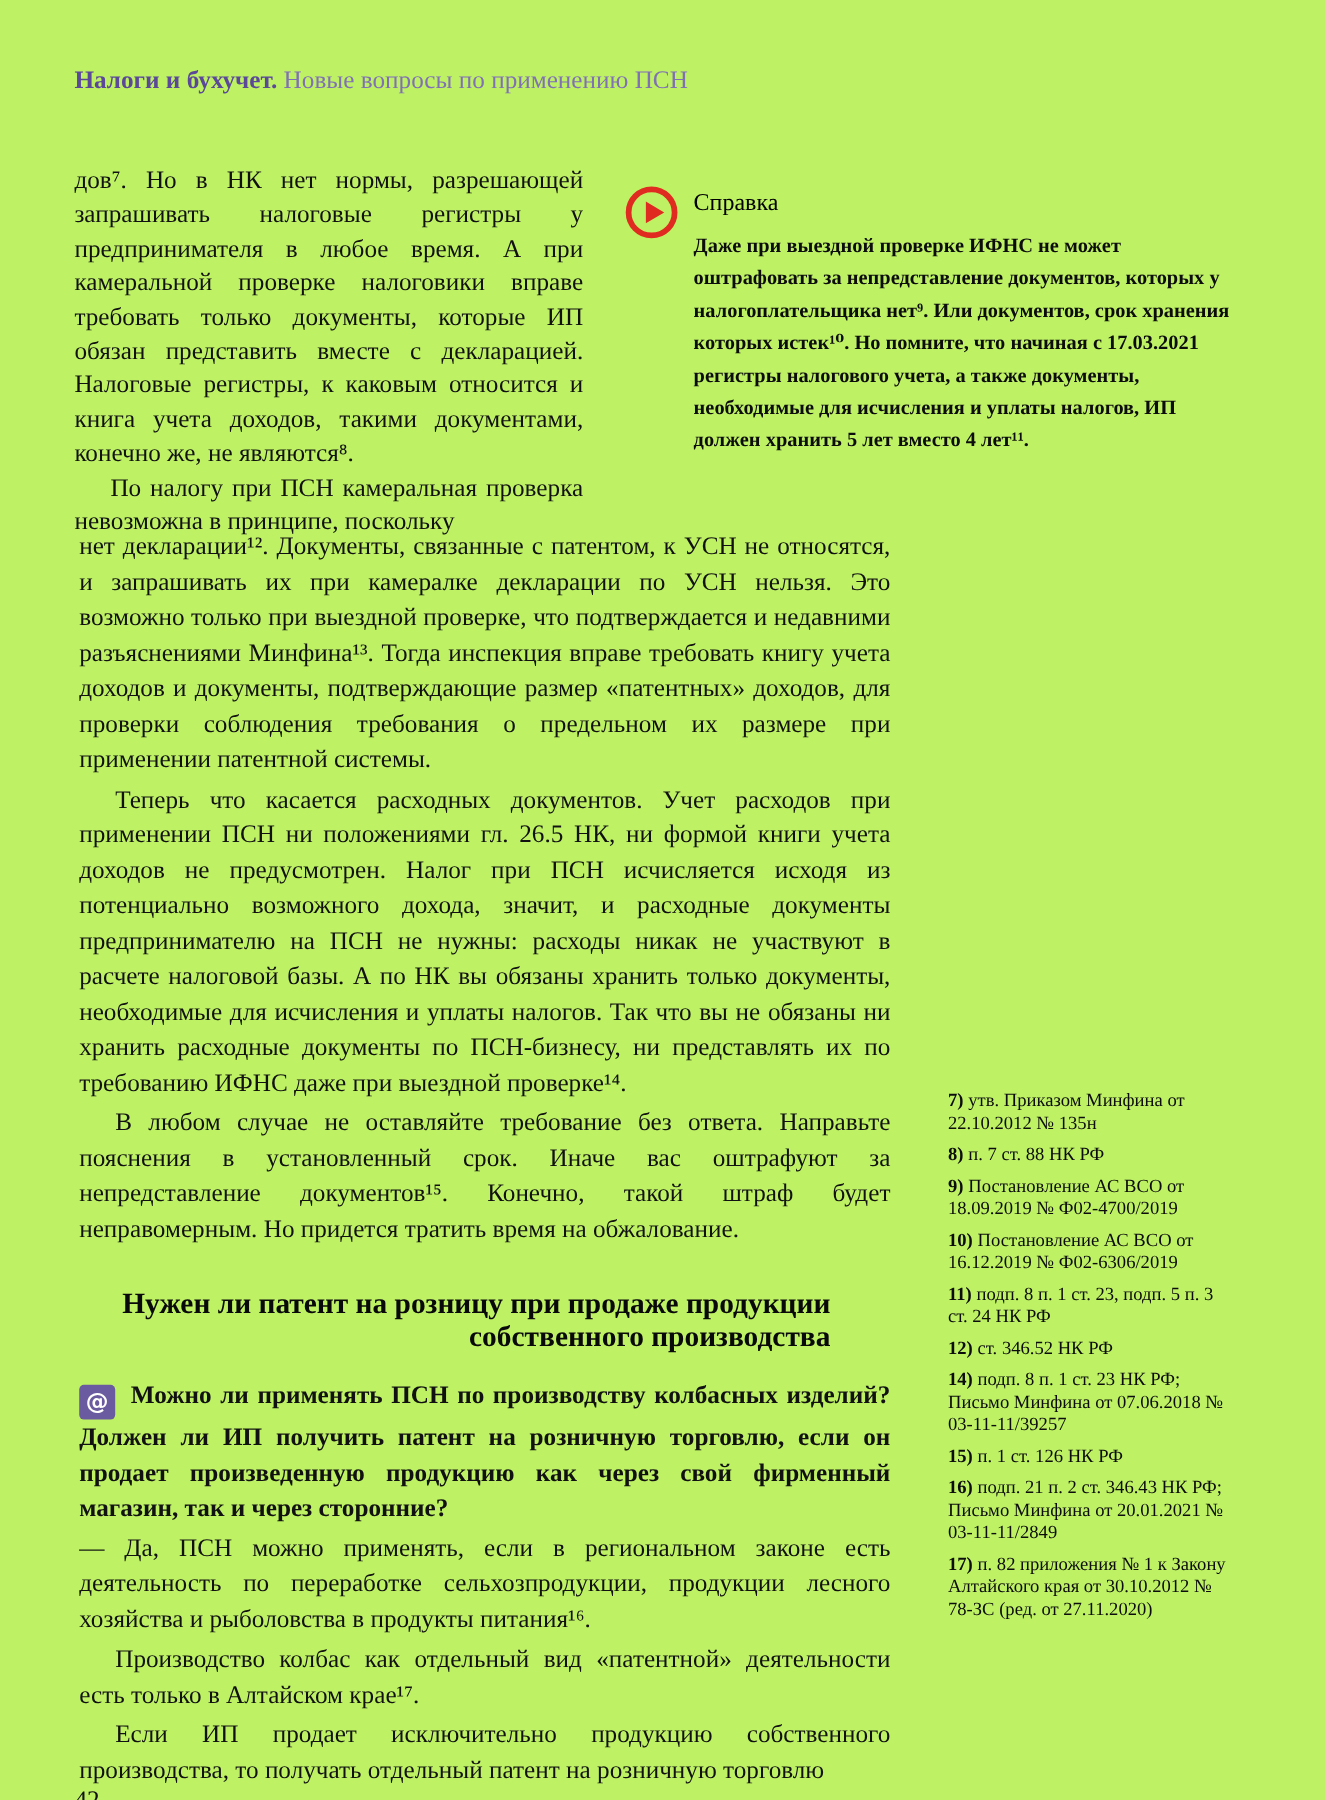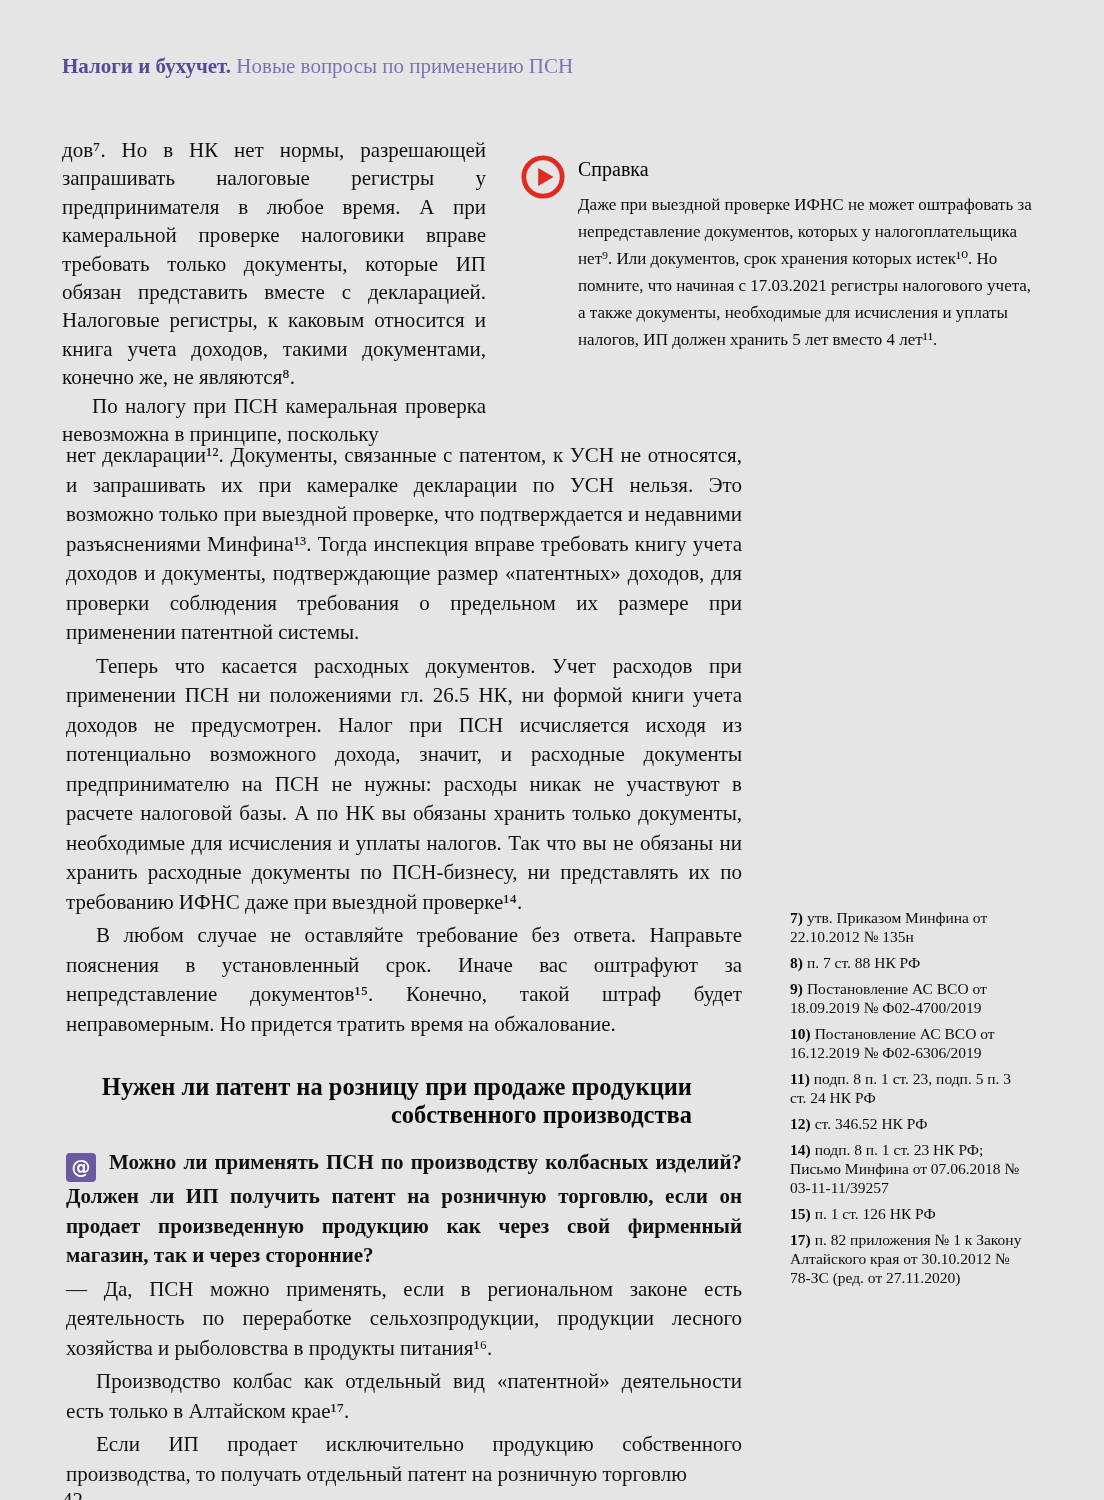--- a/index.html
+++ b/index.html
@@ -5,38 +5,38 @@
   :root{
     --purple-dark:#5b4898;
     --purple-light:#8070b4;
     --purple-badge:#6a5a9f;
     --accent-red:#e02b20;
     --ink:#111111;
   }
   *{margin:0;padding:0;box-sizing:border-box;}
   html,body{background:#ffffff;}
   body{font-family:"Liberation Serif","DejaVu Serif",serif;color:var(--ink);}
-  .page{position:relative;width:1104px;height:1500px;background:#e5e5e5;margin:0 auto;overflow:hidden;}
+  .page{position:relative;width:1104px;height:1500px;background:#bef264;margin:0 auto;overflow:hidden;}
 
   
   .header{position:absolute;top:54px;left:62px;font-size:21px;line-height:24px;}
   .header .brand{font-weight:700;color:var(--purple-dark);}
   .header .subtitle{font-weight:400;color:var(--purple-light);}
 
   
   .col-left{position:absolute;top:136px;left:62px;width:424px;
     font-size:21px;line-height:28.4px;text-align:justify;hyphens:auto;}
   .col-left p.indent{text-indent:30px;}
 
   
   .ref-box{position:absolute;top:150px;left:518px;width:522px;}
   .ref-icon{position:absolute;left:2px;top:4px;width:46px;height:46px;}
   .ref-content{margin-left:60px;}
   .ref-title{font-size:20px;font-weight:400;color:#000;margin:8px 0 10px;}
-  .ref-body{font-size:17px;font-weight:400;line-height:27px;width:462px;color:#0c0c0c;}
+  .ref-body{font-size:17px;font-weight:700;line-height:27px;width:462px;color:#0c0c0c;}
 
   
   .flow{position:absolute;top:437px;left:62px;width:684px;
     font-size:21px;line-height:29.5px;text-align:justify;hyphens:auto;}
   .flow p{margin:4px;}
   .flow p.indent{text-indent:30px;}
 
   .section-heading{font-size:24.5px;line-height:27.5px;font-weight:700;
     color:#090909;width:630px;text-align:right;margin:34px 0 20px;hyphens:manual;}
 
@@ -96,18 +96,19 @@
 
   <div class="footnotes">
     <p class="fn"><b class="fn-num">7)</b><span>утв. Приказом Минфина от 22.10.2012 № 135н</span></p>
     <p class="fn"><b class="fn-num">8)</b><span>п. 7 ст. 88 НК РФ</span></p>
     <p class="fn"><b class="fn-num">9)</b><span>Постановление АС ВСО от 18.09.2019 № Ф02-4700/2019</span></p>
     <p class="fn"><b class="fn-num">10)</b><span>Постановление АС ВСО от 16.12.2019 № Ф02-6306/2019</span></p>
     <p class="fn"><b class="fn-num">11)</b><span>подп. 8 п. 1 ст. 23, подп. 5 п. 3 ст. 24 НК РФ</span></p>
     <p class="fn"><b class="fn-num">12)</b><span>ст. 346.52 НК РФ</span></p>
     <p class="fn"><b class="fn-num">14)</b><span>подп. 8 п. 1 ст. 23 НК РФ; Письмо Минфина от 07.06.2018 № 03-11-11/39257</span></p>
     <p class="fn"><b class="fn-num">15)</b><span>п. 1 ст. 126 НК РФ</span></p>
+    <p class="fn"><b class="fn-num">16)</b><span>подп. 21 п. 2 ст. 346.43 НК РФ; Письмо Минфина от 20.01.2021 № 03-11-11/2849</span></p>
     <p class="fn"><b class="fn-num">17)</b><span>п. 82 приложения № 1 к Закону Алтайского края от 30.10.2012 № 78-ЗС (ред. от 27.11.2020)</span></p>
   </div>
 
   <div class="page-number">42</div>
 
 </div>
 
 </body></html>

